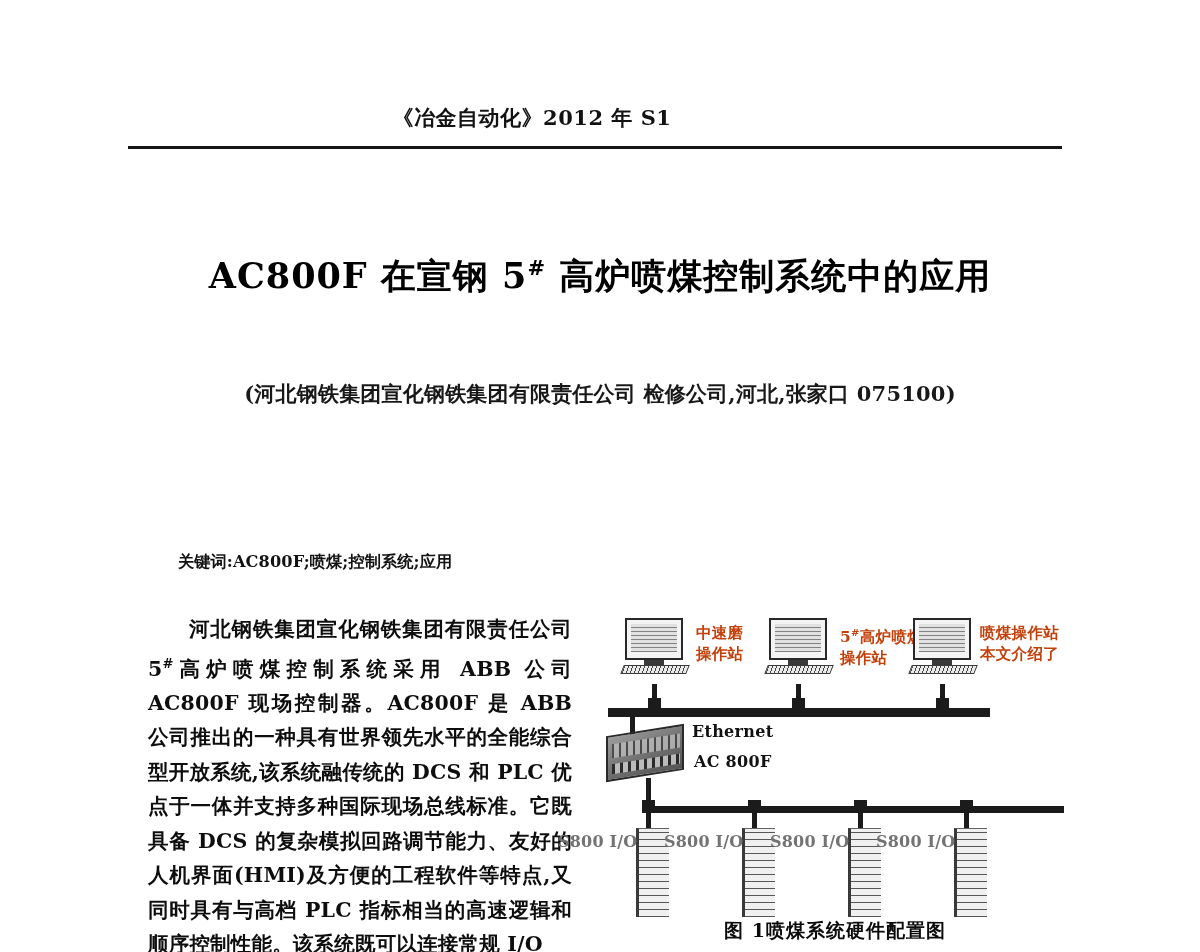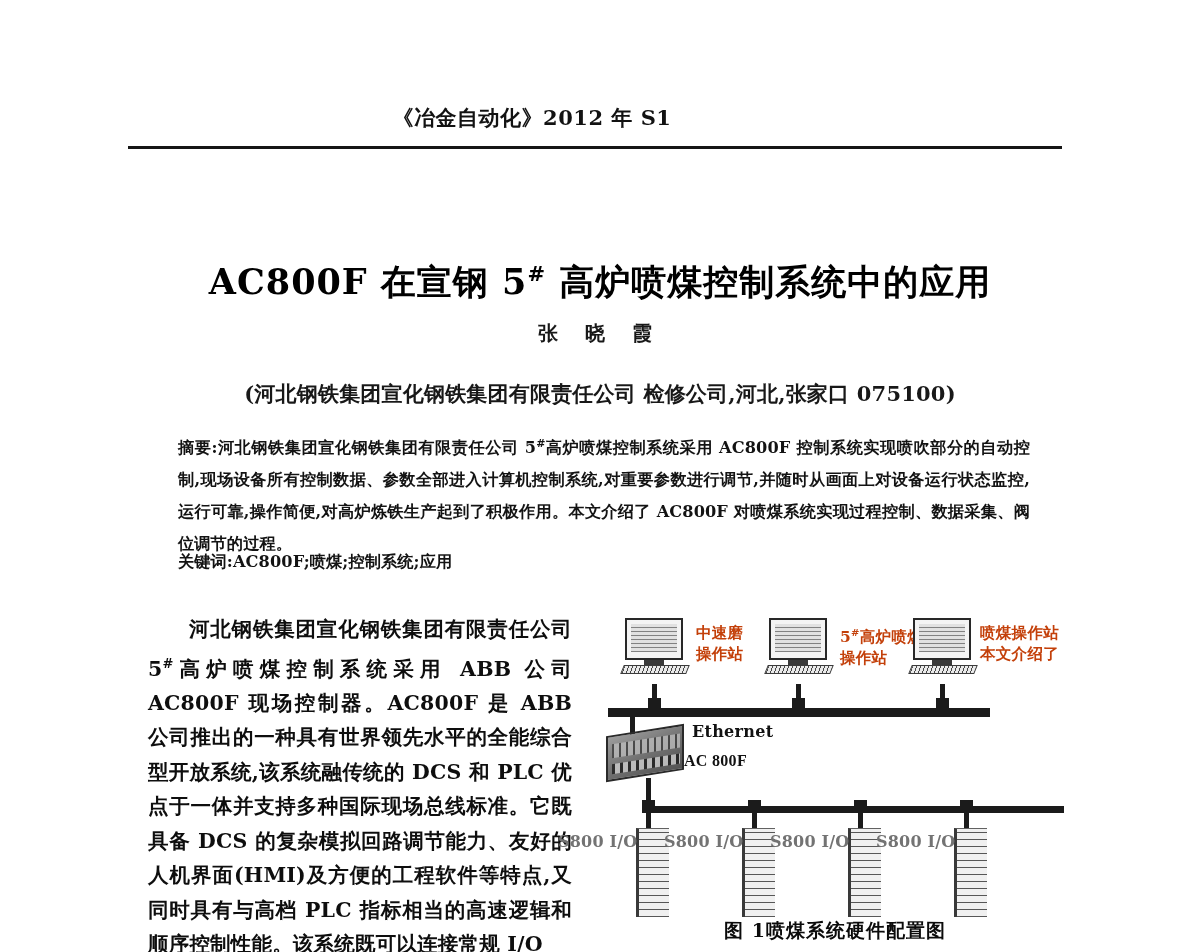--- a/index.html
+++ b/index.html
@@ -40,21 +40,21 @@
     top: 146px;
     left: 128px;
     width: 934px;
     height: 3px;
     background: #181818;
   }
 
   
   .title {
     position: absolute;
-    top: 236px;
+    top: 230px;
     left: 0;
     width: 1200px;
     text-align: center;
     font-size: 35px;
     font-weight: 800;
     letter-spacing: 1px;
     color: #000000;
   }
   .title .sup {
     font-size: 21px;
@@ -293,24 +293,22 @@
 </head>
 <body>
 
 <div class="page">
 
   <div class="journal-header">《冶金自动化》2012 年 S1</div>
   <div class="header-rule"></div>
 
   <h1 class="title"><span>AC800F 在宣钢 5</span><span class="sup">#</span><span> 高炉喷煤控制系统中的应用</span></h1>
 
-  <div class="author">张 晓 霞</div>
   <div class="affiliation">(河北钢铁集团宣化钢铁集团有限责任公司 检修公司,河北,张家口 075100)</div>
 
-  <div class="abstract-block"><span class="lbl">摘要:</span><span>河北钢铁集团宣化钢铁集团有限责任公司 5</span><span class="sup">#</span><span>高炉喷煤控制系统采用 AC800F 控制系统实现喷吹部分的自动控制,现场设备所有控制数据、参数全部进入计算机控制系统,对重要参数进行调节,并随时从画面上对设备运行状态监控,运行可靠,操作简便,对高炉炼铁生产起到了积极作用。本文介绍了 AC800F 对喷煤系统实现过程控制、数据采集、阀位调节的过程。</span></div>
 
   <div class="keywords">关键词:AC800F;喷煤;控制系统;应用</div>
 
   <div class="col-left">
     <p class="body-text"><span>河北钢铁集团宣化钢铁集团有限责任公司 5</span><span class="sup">#</span><span>高炉喷煤控制系统采用 ABB 公司 AC800F 现场控制器。AC800F 是 ABB 公司推出的一种具有世界领先水平的全能综合型开放系统,该系统融传统的 DCS 和 PLC 优点于一体并支持多种国际现场总线标准。它既具备 DCS 的复杂模拟回路调节能力、友好的人机界面(HMI)及方便的工程软件等特点,又同时具有与高档 PLC 指标相当的高速逻辑和顺序控制性能。该系统既可以连接常规 I/O</span></p>
   </div>
 
   <div class="col-right">
     <div class="figure">
 
@@ -356,21 +354,21 @@
       <div class="tee" style="left:48px; top:98px;"></div>
       <div class="tee" style="left:192px; top:98px;"></div>
       <div class="tee" style="left:336px; top:98px;"></div>
 
       <div class="eth-bus" style="left:8px; top:108px; width:382px;"></div>
       <div class="bus-label" style="left:92px; top:122px;">Ethernet</div>
 
       <div class="drop" style="left:30px; top:117px; height:18px;"></div>
 
       <div class="ac800f" style="left:6px; top:130px;"></div>
-      <div class="bus-label" style="left:84px; top:152px;font-family:Liberation Serif, serif;">AC 800F</div>
+      <div class="bus-label" style="left:94px; top:152px;">AC 800F</div>
 
       <div class="drop" style="left:46px; top:178px; height:34px;"></div>
       <div class="eth-bus" style="left:44px; top:206px; width:420px; height:7px;"></div>
 
       <div class="tee" style="left:42px; top:200px;"></div>
       <div class="tee" style="left:148px; top:200px;"></div>
       <div class="tee" style="left:254px; top:200px;"></div>
       <div class="tee" style="left:360px; top:200px;"></div>
 
       <div class="drop" style="left:46px; top:212px; height:16px;"></div>

